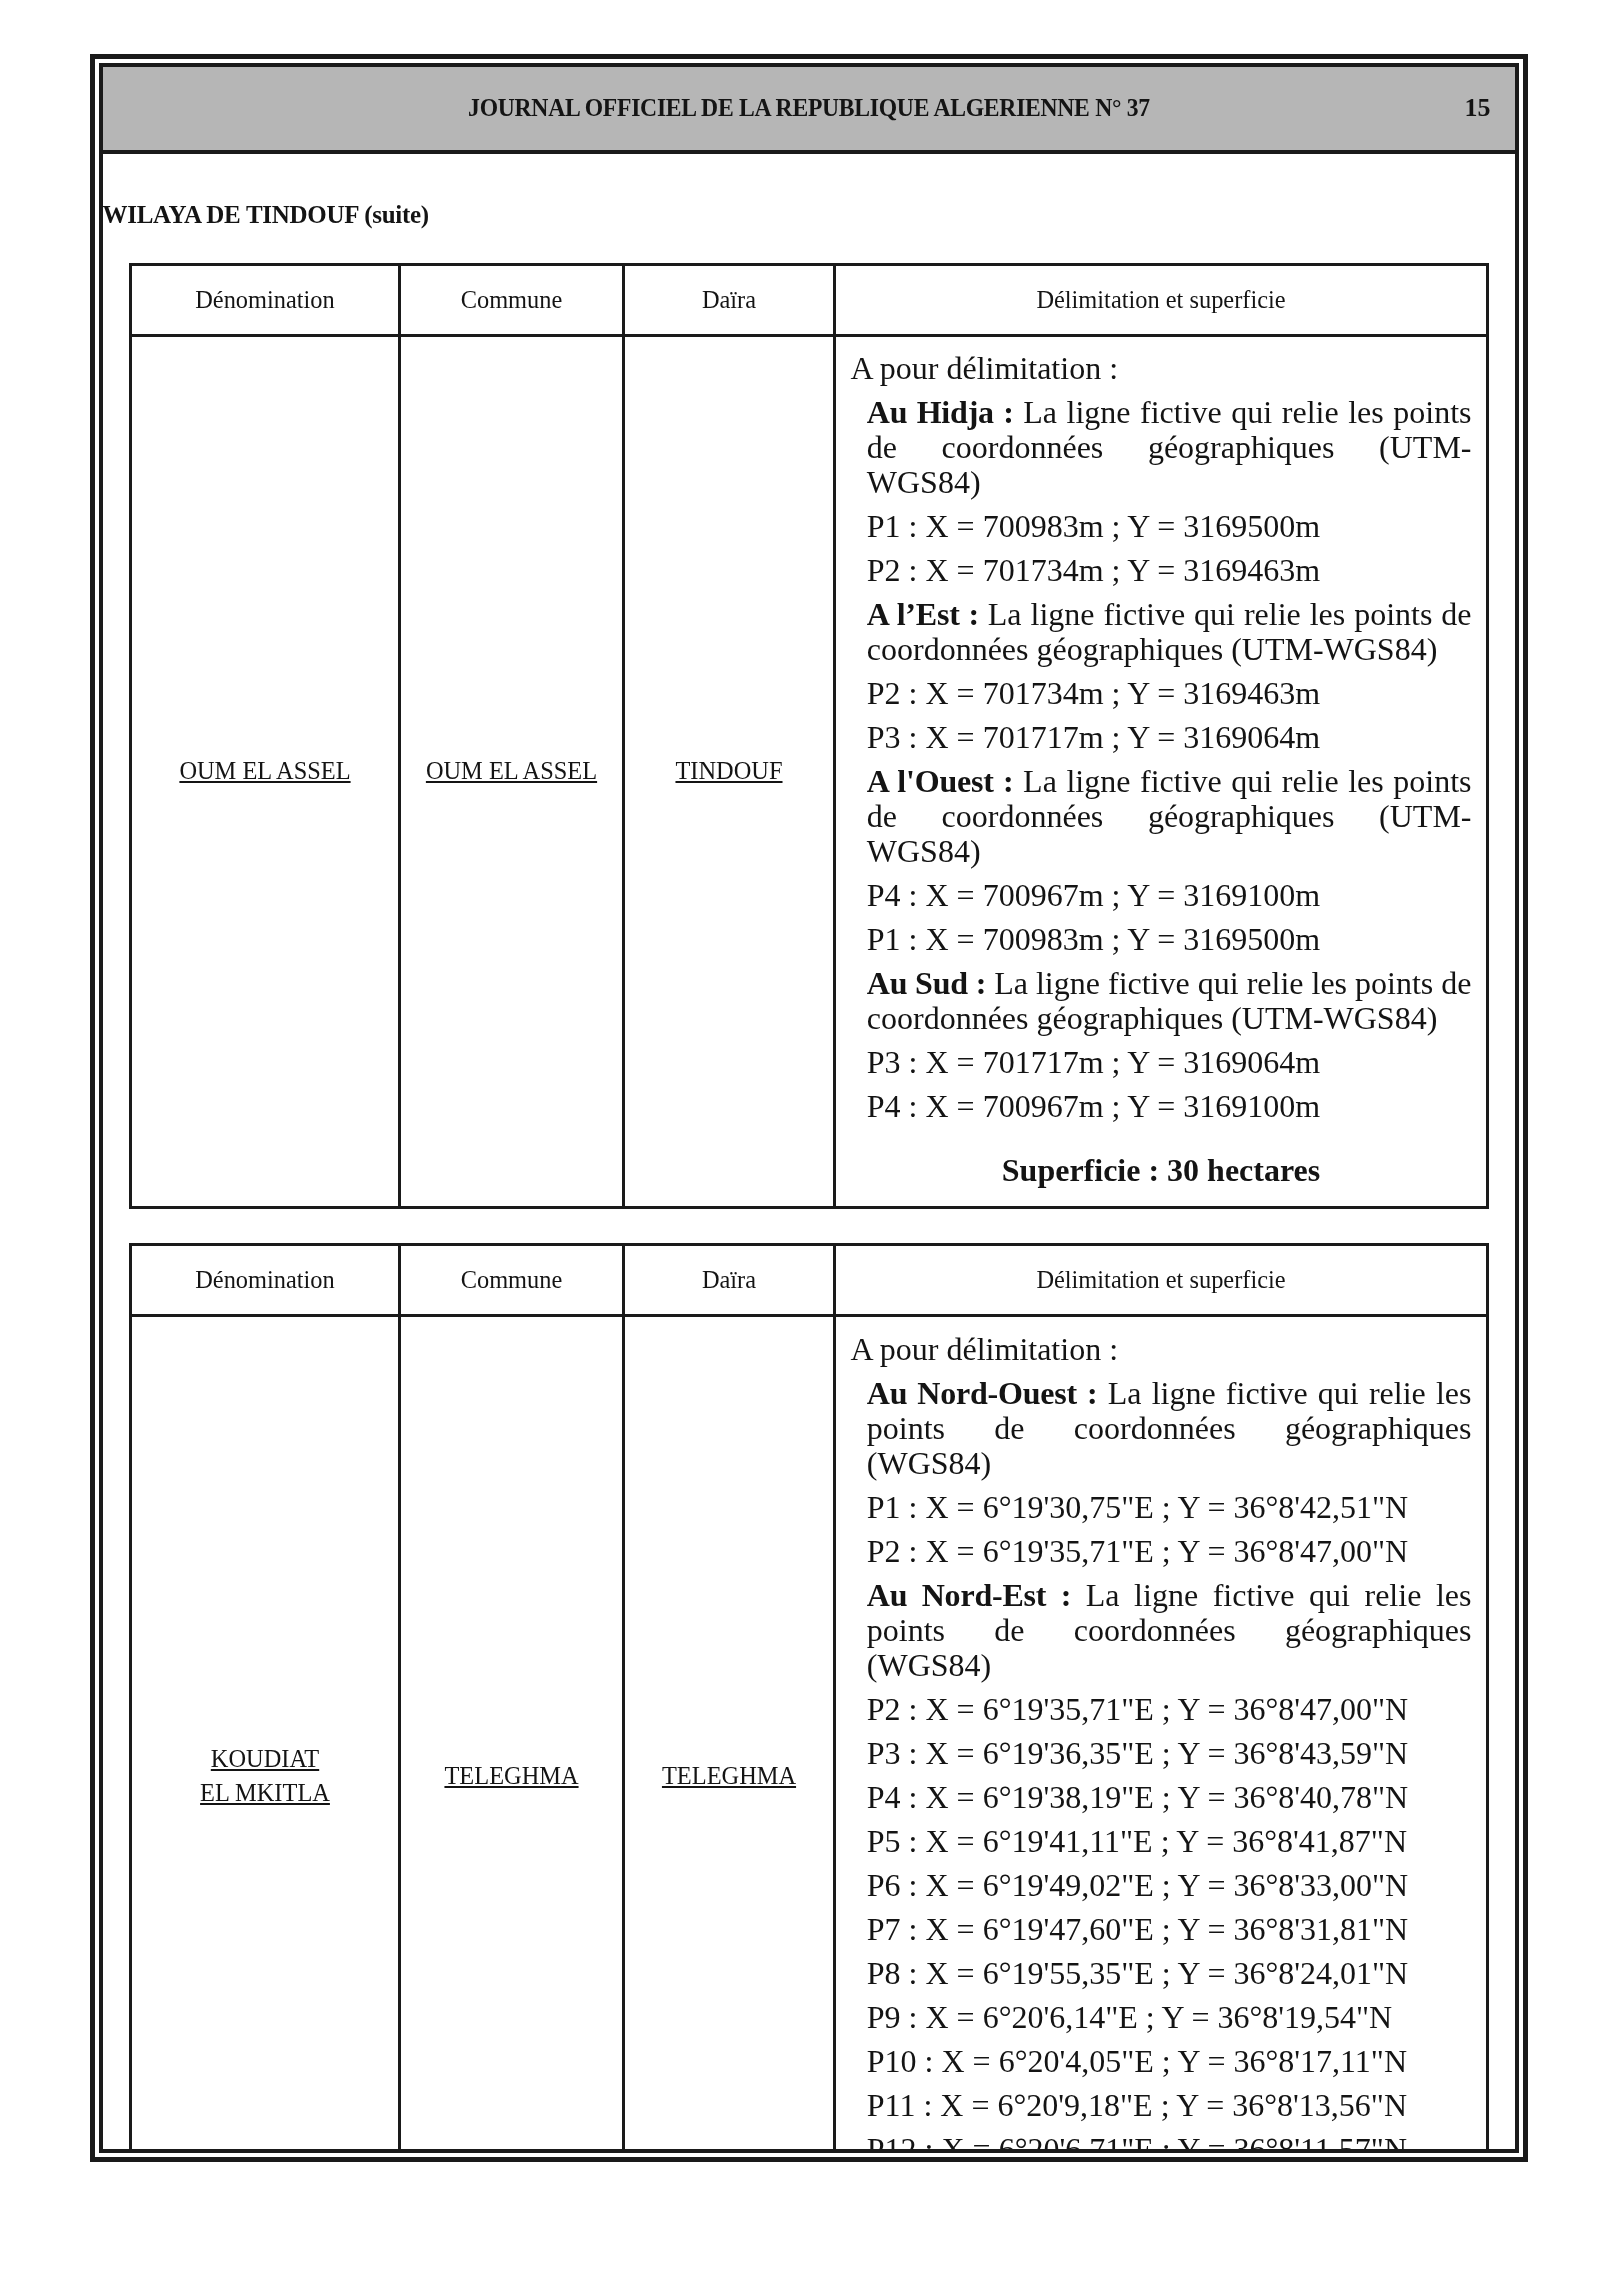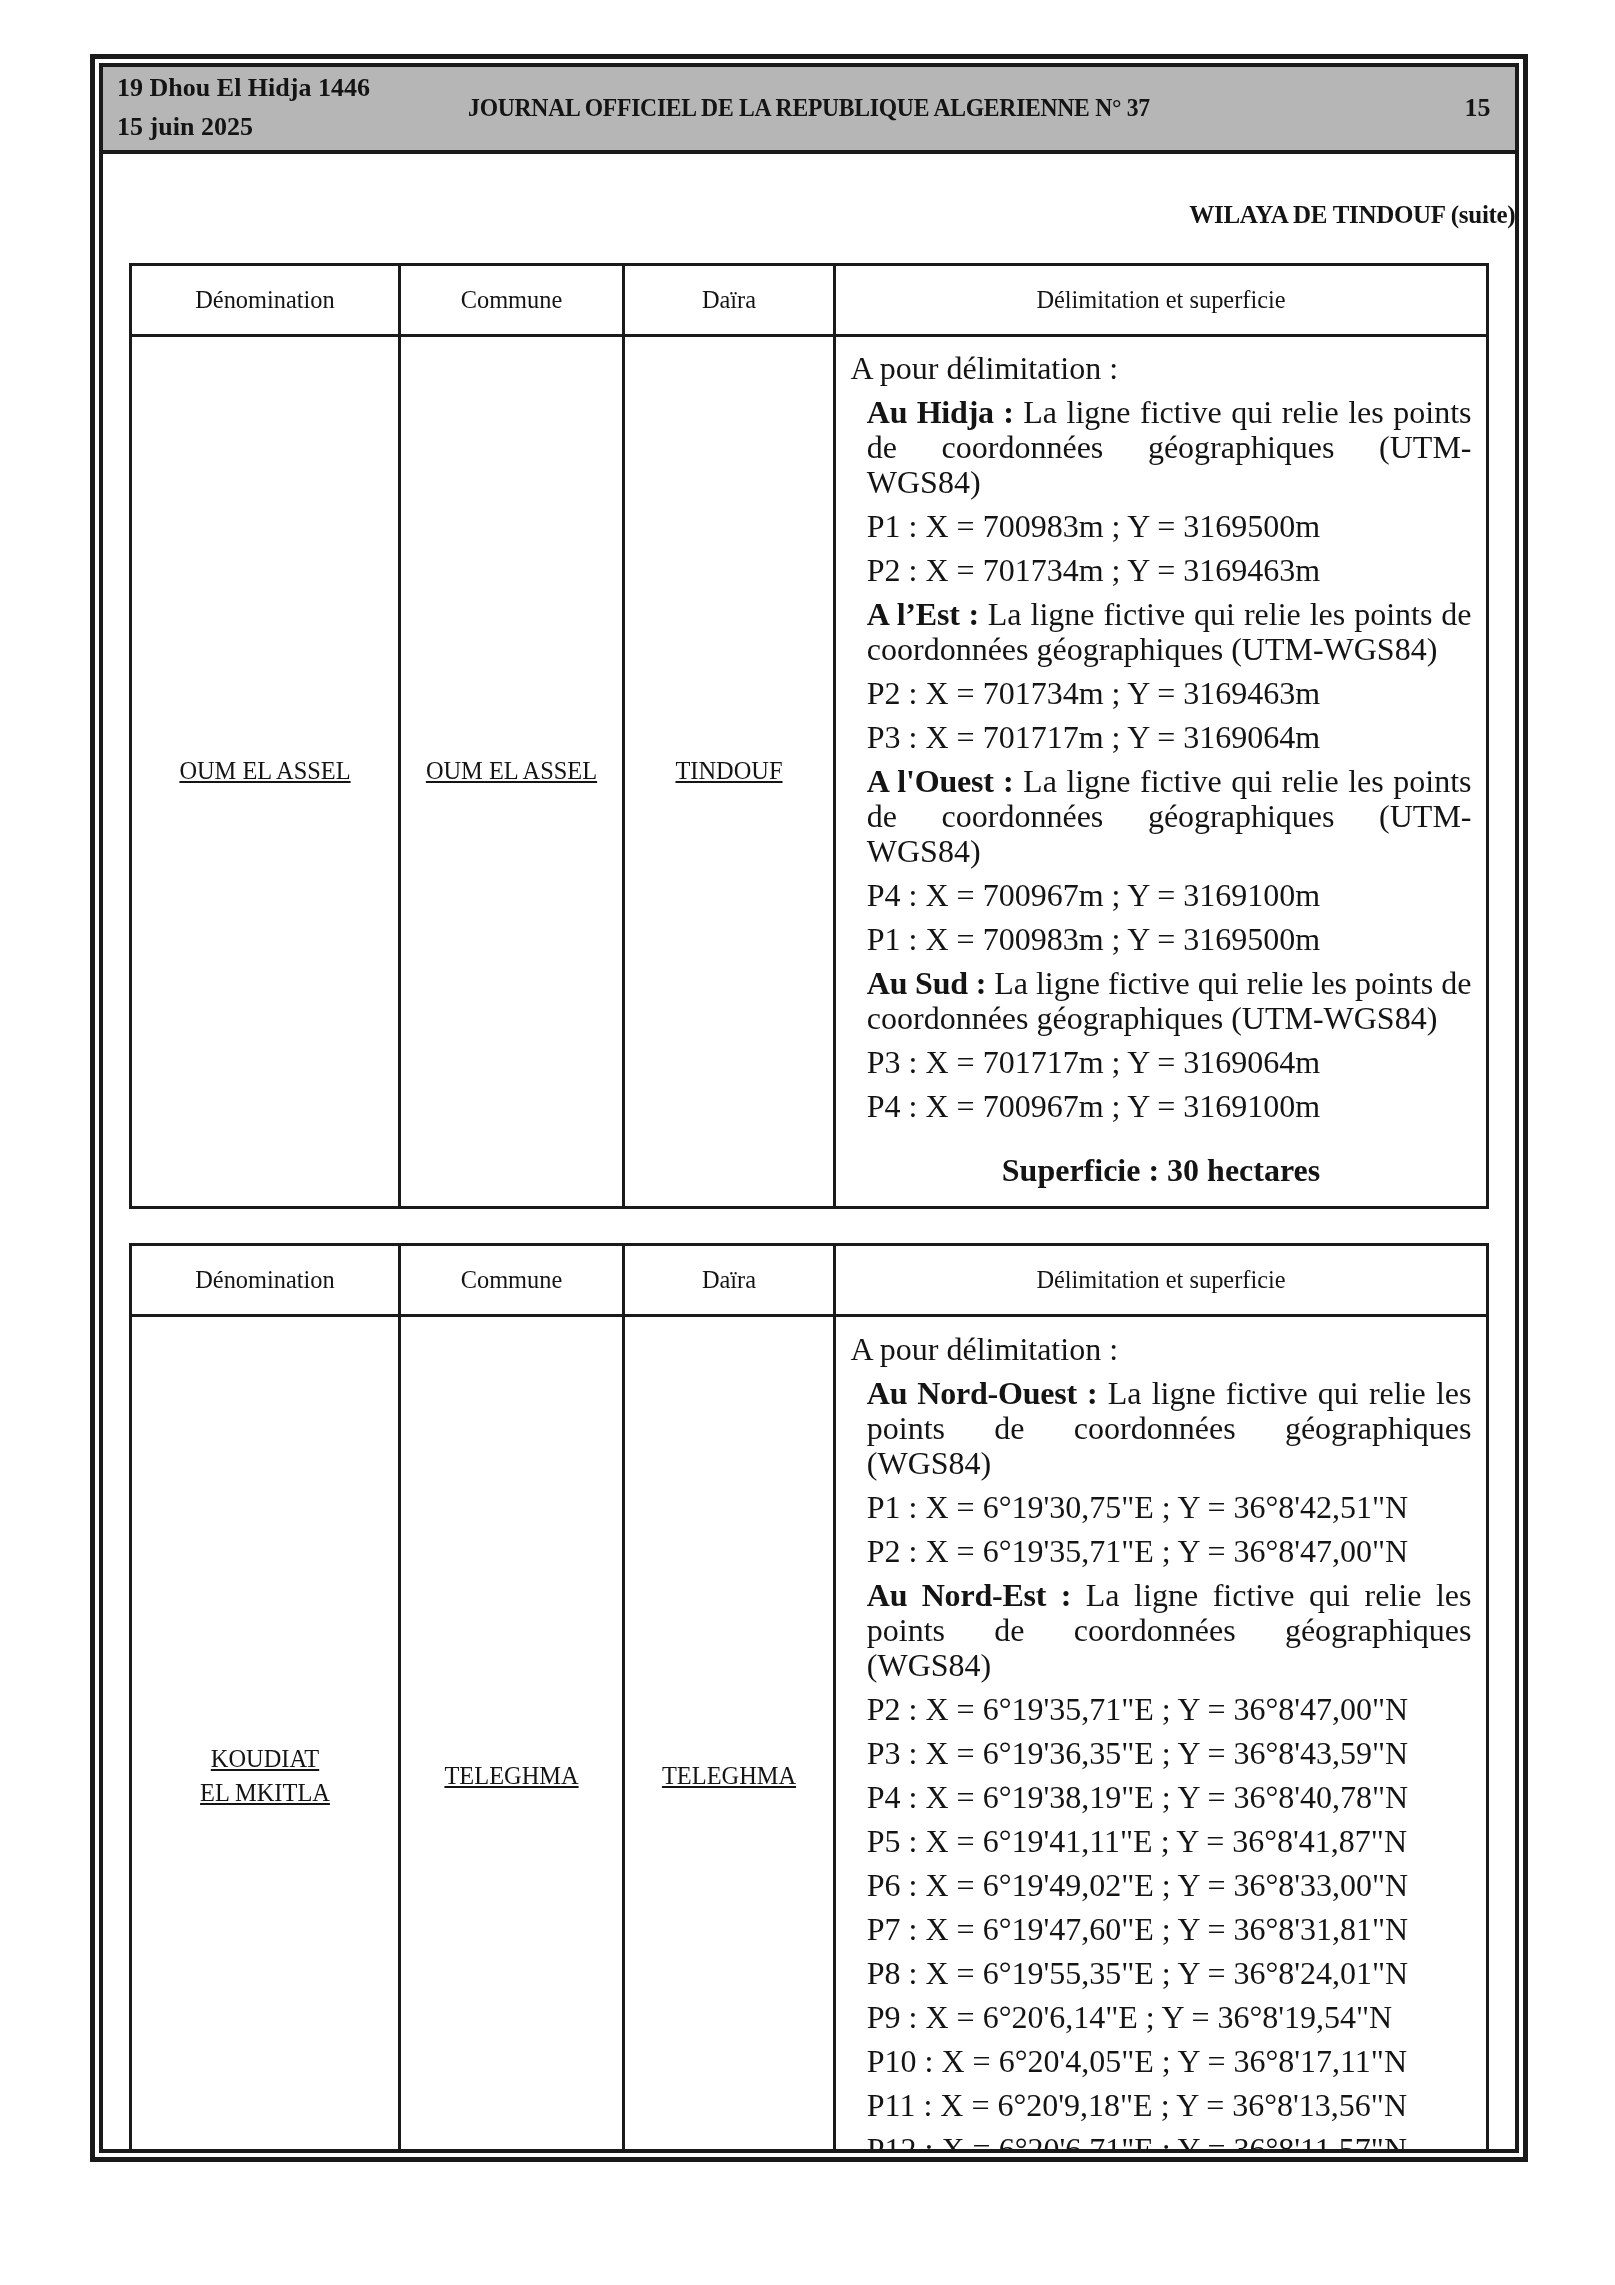--- a/index.html
+++ b/index.html
@@ -40,21 +40,21 @@
     transform: translate(-50%, -50%) scaleX(0.97);
     font-weight: bold; font-size: 24.4px;
     white-space: nowrap; letter-spacing: -0.3px;
   }
   .band .pnum {
     position: absolute; right: 25px; top: 50%;
     transform: translateY(-50%);
     font-weight: bold; font-size: 26px;
   }
   h2.section-title {
-    text-align: right;
+    text-align: left;
     font-size: 25px; font-weight: bold;
     margin: 47px 0 0 0; letter-spacing: -0.3px;
   }
   h2.section-title.second { margin-top: 33px; }
   table.data {
     border-collapse: collapse;
     table-layout: fixed;
     width: 1357px;
     margin: 34px auto 0 auto;
   }
@@ -95,24 +95,20 @@
     margin-bottom: 3.6px;
   }
 </style>
 </head>
 <body>
 
 <div class="frame-outer">
   <div class="frame-inner">
 
     <header class="band">
-      <div class="dates">
-        <div>19 Dhou El Hidja 1446</div>
-        <div>15 juin 2025</div>
-      </div>
       <div class="jtitle">JOURNAL OFFICIEL DE LA REPUBLIQUE ALGERIENNE N° 37</div>
       <div class="pnum">15</div>
     </header>
 
     <main>
 
       <h2 class="section-title">WILAYA DE TINDOUF (suite)</h2>
 
       <table class="data">
         <colgroup>

